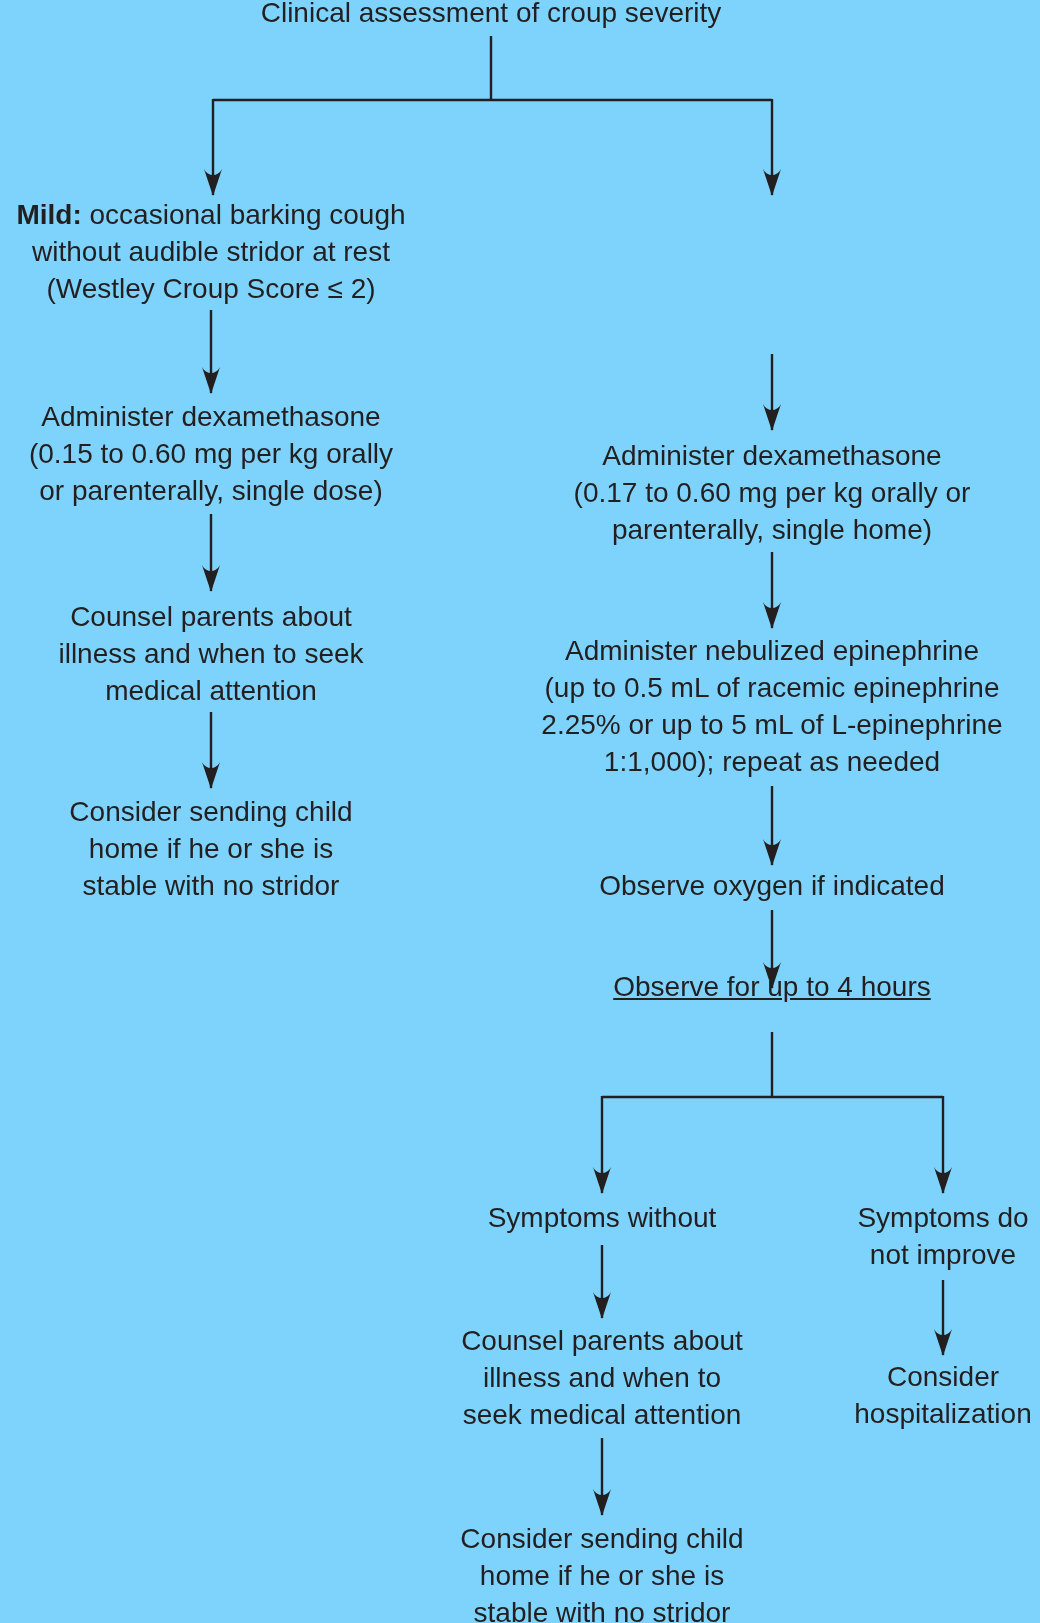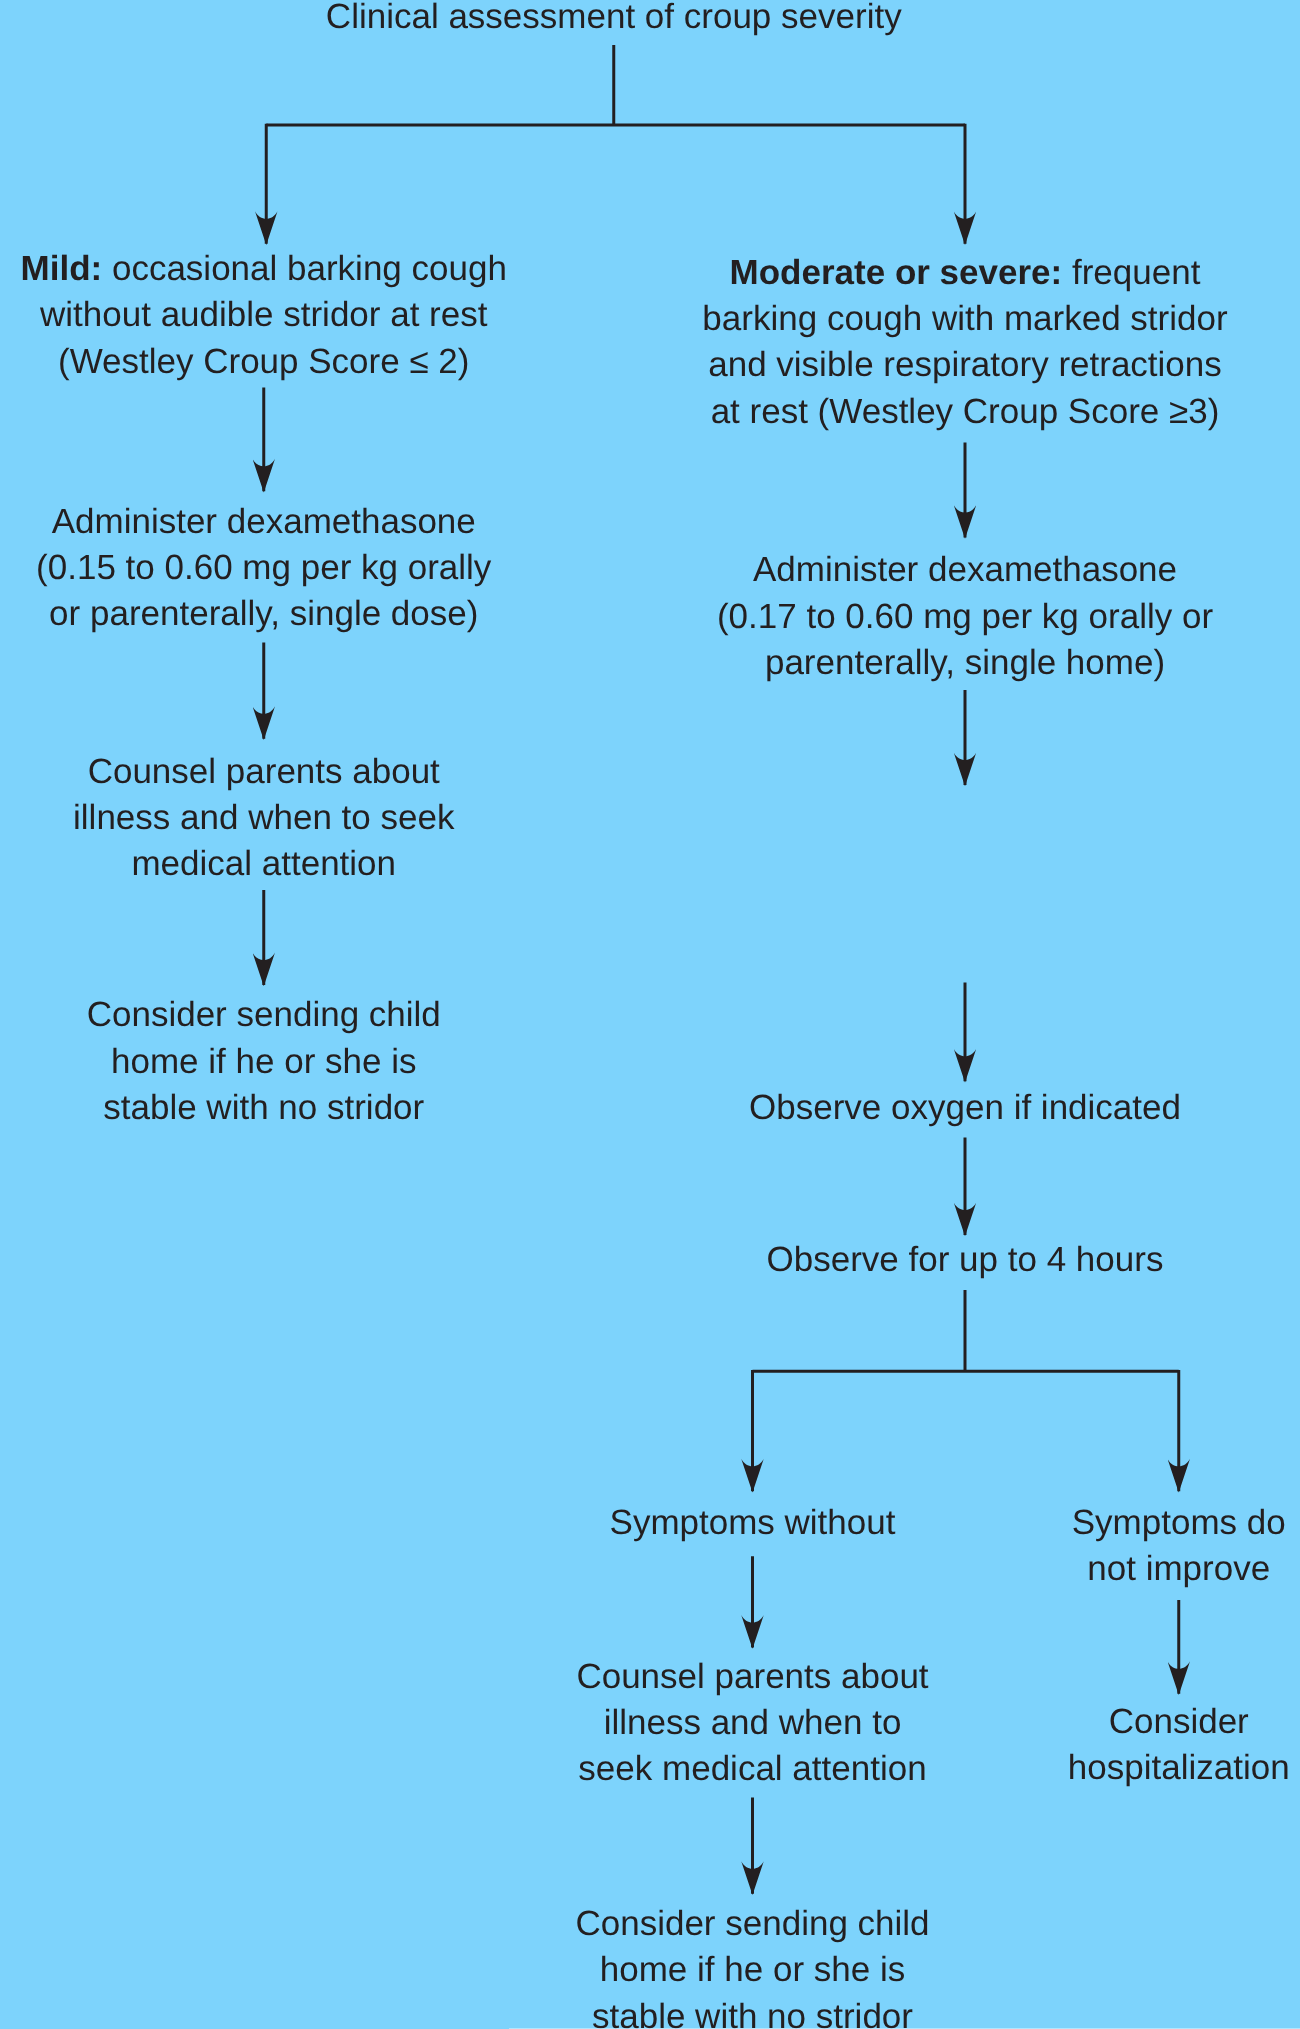--- a/index.html
+++ b/index.html
@@ -99,39 +99,39 @@
     <span class="ln">illness and when to seek</span>
     <span class="ln">medical attention</span>
   </div>
 
   <div class="node" style="left:-19px; top:793px; width:460px;">
     <span class="ln">Consider sending child</span>
     <span class="ln">home if he or she is</span>
     <span class="ln">stable with no stridor</span>
   </div>
 
-  <div class="node" style="left:522px; top:199px; width:500px;">
-    <span class="ln"><span class="b">Moderate or severe:</span><span> frequent</span></span>
-    <span class="ln">barking cough with marked stridor</span>
-    <span class="ln">and visible respiratory retractions</span>
-    <span class="ln">at rest (Westley Croup Score ≥3)</span>
-  </div>
 
   <div class="node" style="left:522px; top:437px; width:500px;">
     <span class="ln">Administer dexamethasone</span>
     <span class="ln">(0.17 to 0.60 mg per kg orally or</span>
     <span class="ln">parenterally, single home)</span>
   </div>
 
+  <div class="node" style="left:512px; top:632px; width:520px;">
+    <span class="ln">Administer nebulized epinephrine</span>
+    <span class="ln">(up to 0.5 mL of racemic epinephrine</span>
+    <span class="ln">2.25% or up to 5 mL of L-epinephrine</span>
+    <span class="ln">1:1,000); repeat as needed</span>
+  </div>
 
   <div class="node" style="left:572px; top:867px; width:400px;">
     <span class="ln">Observe oxygen if indicated</span>
   </div>
 
-  <div class="node" style="left:572px; top:989px; width:400px;">
+  <div class="node" style="left:572px; top:968px; width:400px;text-decoration:underline;">
     <span class="ln">Observe for up to 4 hours</span>
   </div>
 
   <div class="node" style="left:402px; top:1199px; width:400px;">
     <span class="ln">Symptoms without</span>
   </div>
 
   <div class="node" style="left:392px; top:1322px; width:420px;">
     <span class="ln">Counsel parents about</span>
     <span class="ln">illness and when to</span>

